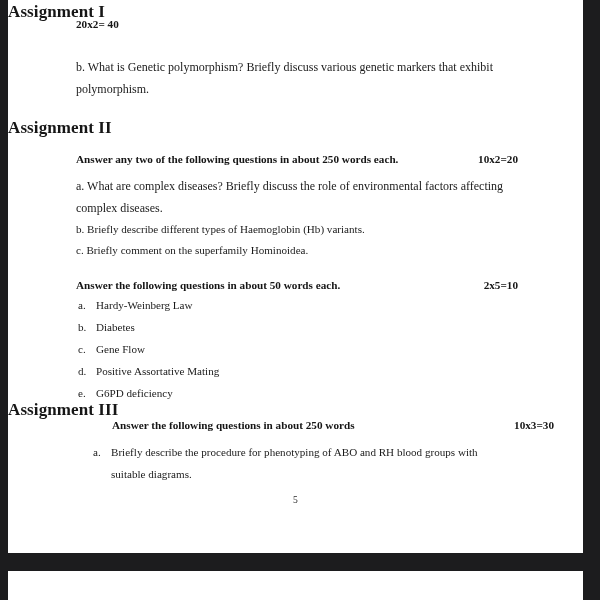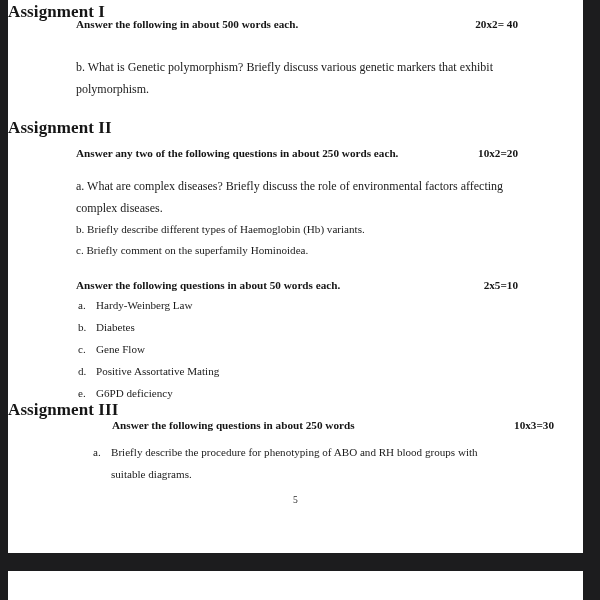--- a/index.html
+++ b/index.html
@@ -153,30 +153,29 @@
 <body>
 
 <div class="scan-viewport">
 
   <div class="page page-current">
     <div class="page-inner">
 
       <div class="abs section-heading" style="top:2px;">Assignment I</div>
 
       <div class="abs prompt-row" style="top:18px;">
-        <span class="prompt-text">Answer the following in about 500 words each.</span>
         <span class="prompt-marks">20x2= 40</span>
       </div>
 
 
       <div class="abs qa-para" style="top:57px;">b. What is Genetic polymorphism? Briefly discuss various genetic markers that exhibit polymorphism.</div>
 
       <div class="abs section-heading" style="top:118px;">Assignment II</div>
 
-      <div class="abs prompt-row" style="top:147px;">
+      <div class="abs prompt-row" style="top:153px;">
         <span class="prompt-text">Answer any two of the following questions in about 250 words each.</span>
         <span class="prompt-marks">10x2=20</span>
       </div>
 
       <div class="abs qa-para" style="top:176px; width:462px;">a. What are complex diseases?  Briefly discuss the role of environmental factors affecting complex diseases.</div>
 
       <div class="abs body-line" style="top:219px;">b. Briefly describe different types of Haemoglobin (Hb) variants.</div>
 
       <div class="abs body-line" style="top:240px;">c. Briefly comment on the superfamily Hominoidea.</div>
 

